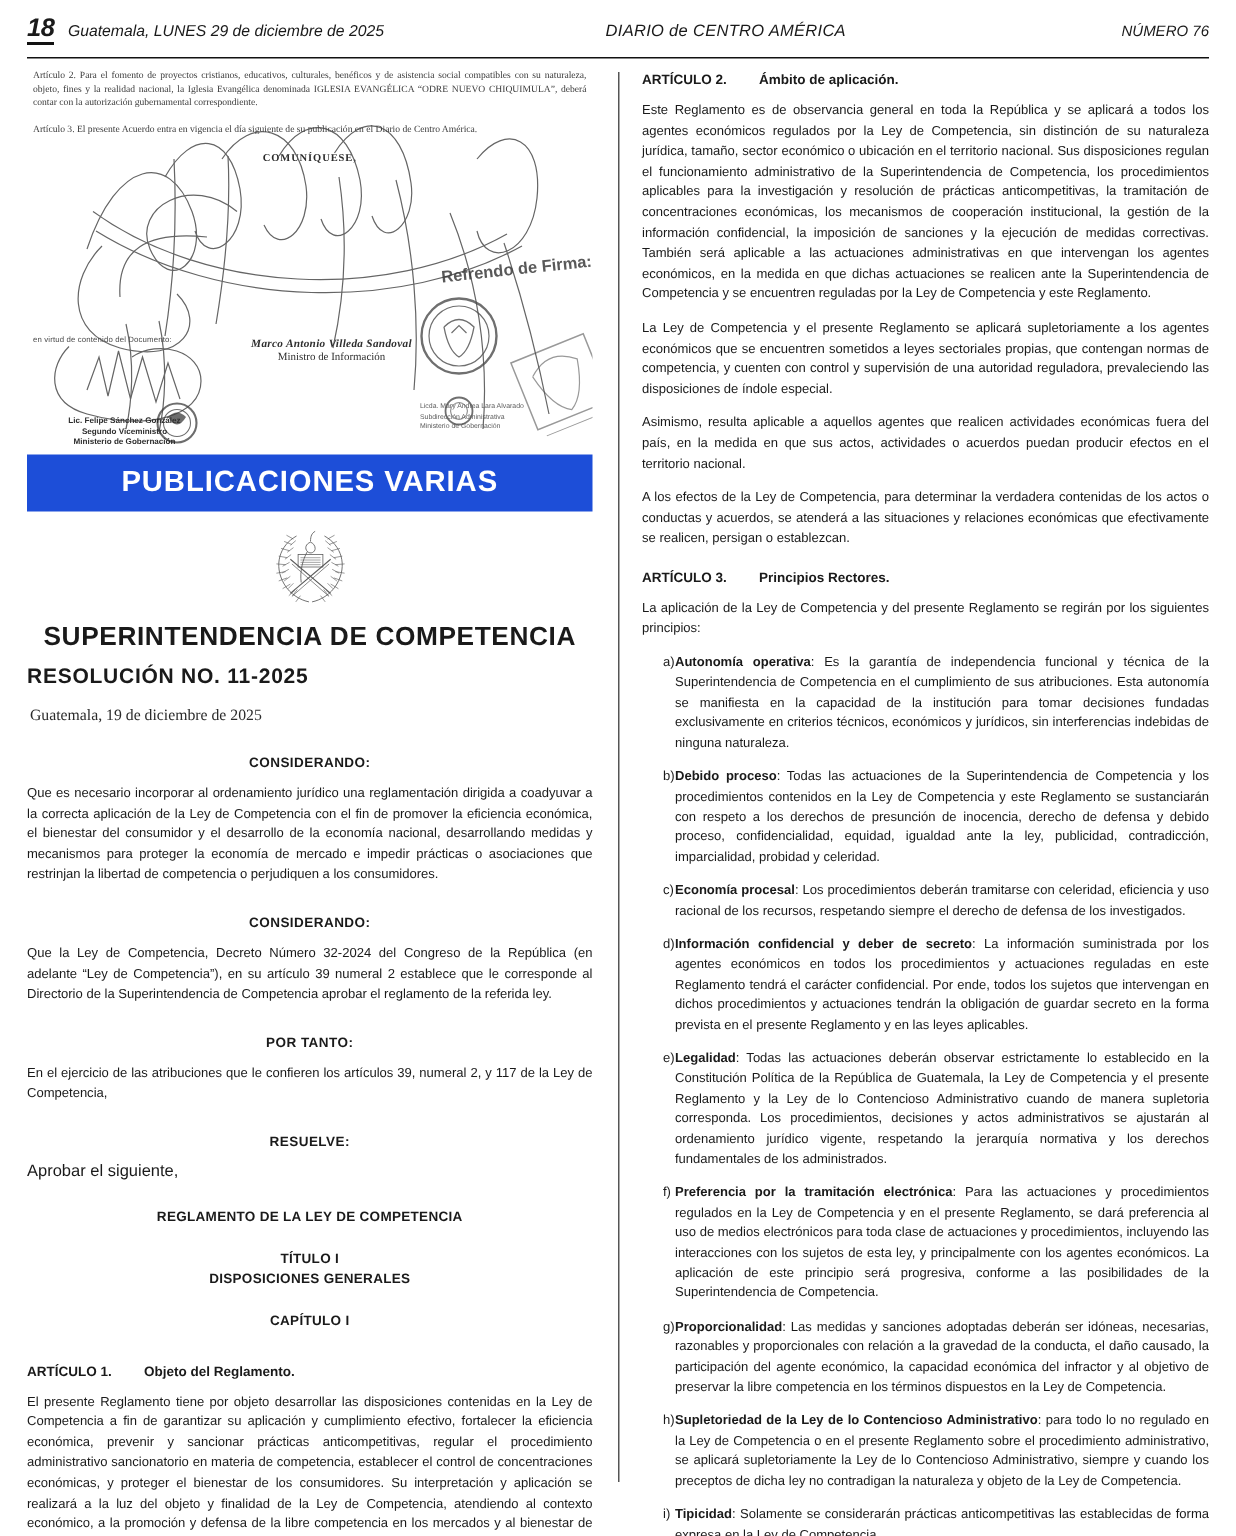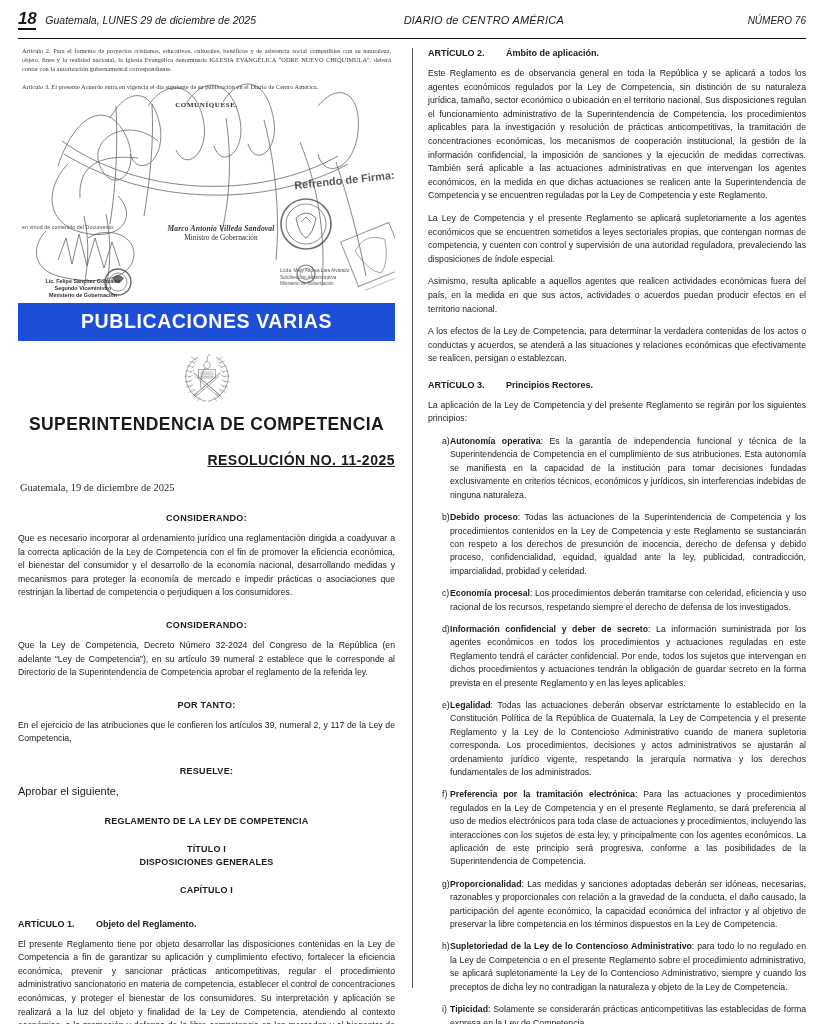--- a/index.html
+++ b/index.html
@@ -198,26 +198,25 @@
 
   
   .org-title {
     text-align: center;
     font-weight: bold;
     font-size: 17.5px;
     letter-spacing: 0.4px;
     margin-top: 8px;
   }
   .res-title {
-    text-align: right;
+    text-align: left;
     font-weight: bold;
     font-size: 14px;
     letter-spacing: 0.5px;
-    margin-top: 17px;
-    text-decoration: underline;
+    margin-top: 7px;
   }
   .place-date {
     font-family: "Liberation Serif", serif;
     font-size: 10.5px;
     margin-top: 14px;
     margin-left: 2px;
     color: #2b2b2b;
   }
   .directorio {
     text-align: center;
@@ -356,21 +355,21 @@
           <g opacity="0.6" transform="rotate(-22 352 210)">
             <rect x="330" y="186" width="52" height="48" fill="none" stroke="#555" stroke-width="1"></rect>
             <path d="M340 200 q16 -14 32 0 q-5 24 -16 30 q-11 -6 -16 -30" fill="none" stroke="#555" stroke-width="0.8"></path>
             <line x1="334" y1="240" x2="378" y2="240" stroke="#555" stroke-width="0.6"></line>
           </g>
         </svg>
 
         <div class="refrendo">Refrendo de Firma:</div>
         <div class="sig-name">
           <div class="nm">Marco Antonio Villeda Sandoval</div>
-          <div class="ti">Ministro de Gobernación</div>
+          <div class="ti">Ministro de Información</div>
         </div>
         <div class="stamp-left-txt">en virtud de contenido del Documento:</div>
         <div class="stamp-left-name" style="white-space:pre-line;">Lic. Felipe Sánchez González
 Segundo Viceministro
 Ministerio de Gobernación</div>
 
         <div class="stamp-right-txt" style="white-space:pre-line;">Licda. Mary Andrea Lara Alvarado
 Subdirección Administrativa
 Ministerio de Gobernación</div>
       </div>

